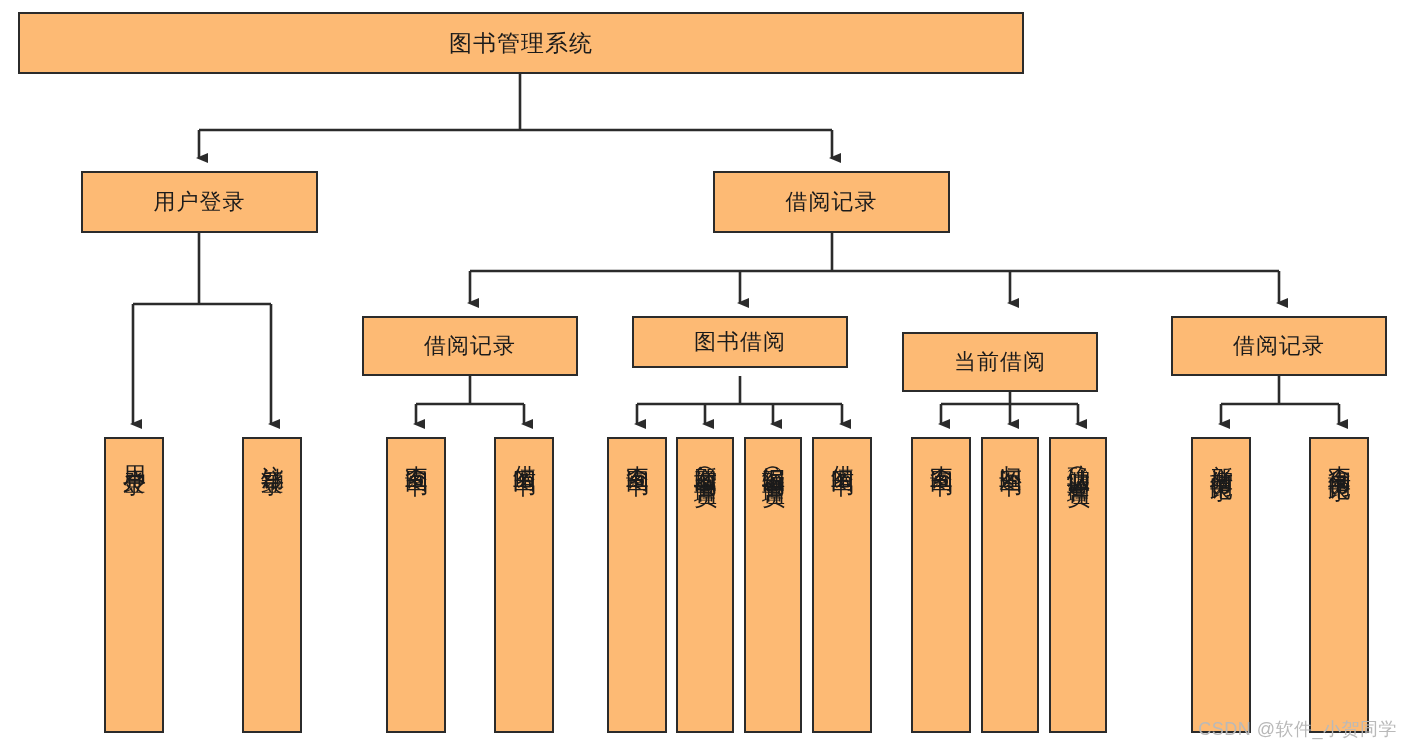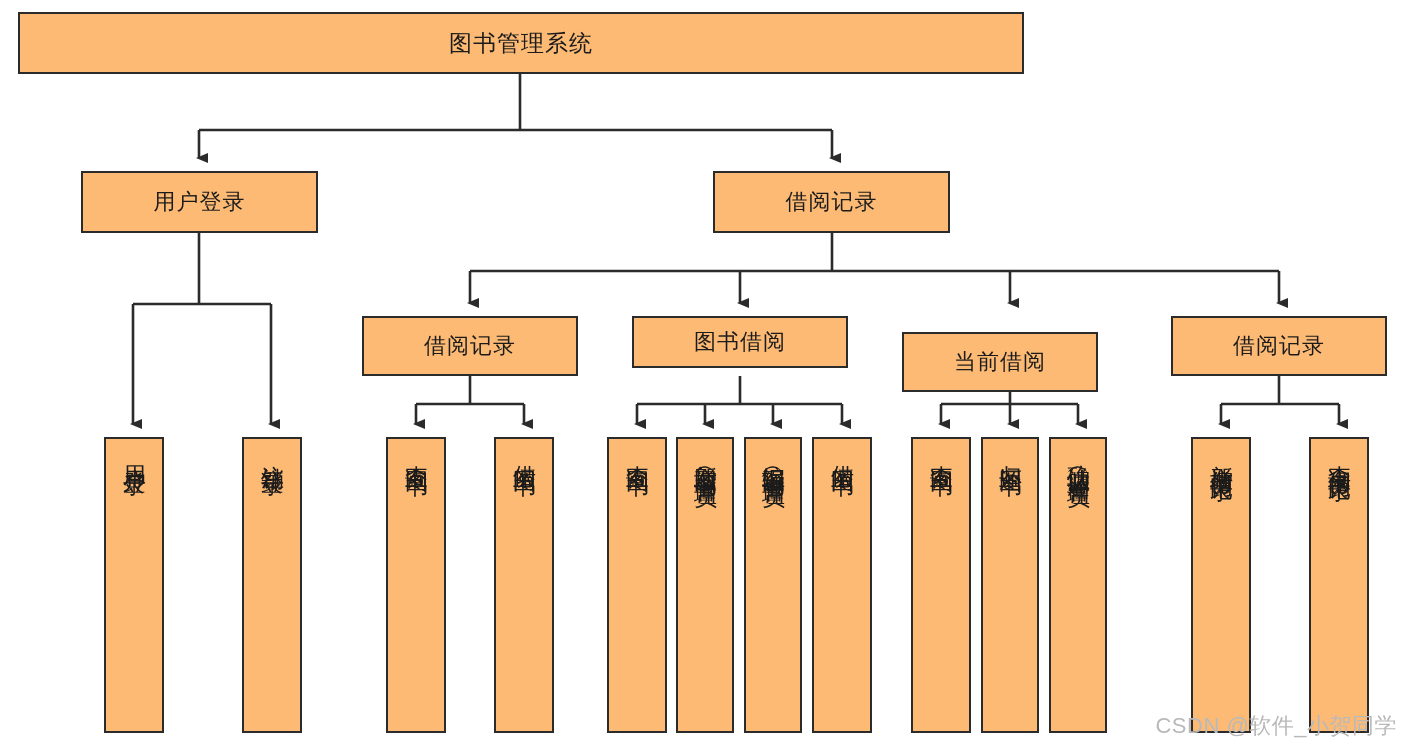--- a/index.html
+++ b/index.html
@@ -54,21 +54,21 @@
     text-orientation:upright;
     font-size:23px;
     line-height:1.12;
     letter-spacing:3px;
   }
   .node.root .label{ font-size:23px; }
   .watermark{
     position:absolute;
     right:8px;
     bottom:6px;
-    font-size:22px;
+    font-size:18px;
     color:#b9b9b9;
     letter-spacing:0.5px;
     z-index:6;
     white-space:pre;
     user-select:none;
   }
 </style>
 </head>
 <body>
 

